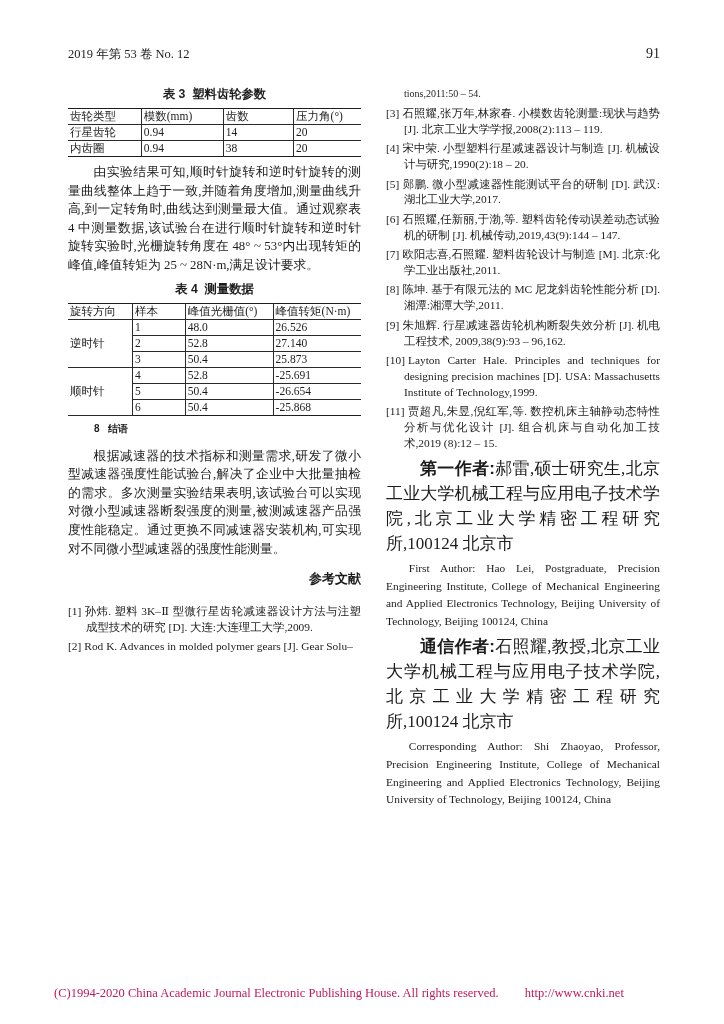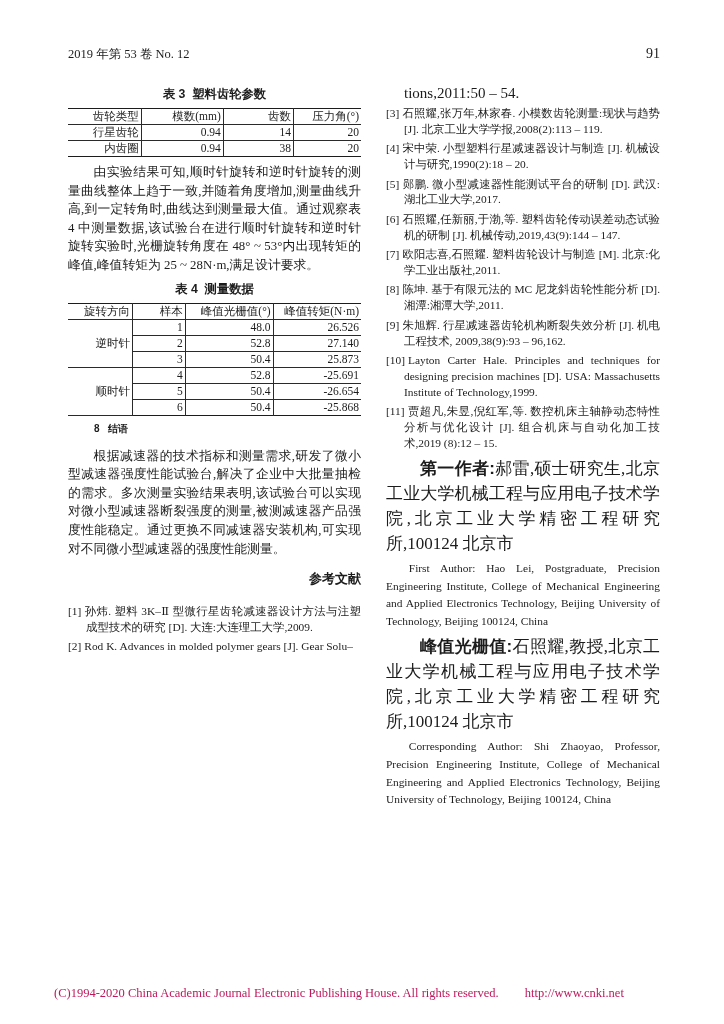--- a/index.html
+++ b/index.html
@@ -30,21 +30,21 @@
   }
   table.datatable {
     width:100%; border-collapse:collapse;
     font-size:11.5px;
     border-top:1.6px solid #1c1c1c;
     border-bottom:1.6px solid #1c1c1c;
     margin-bottom:6px;
   }
   table.datatable th, table.datatable td {
     border:0.8px solid #2a2a2a;
-    font-weight:normal; text-align:right;
+    font-weight:normal; text-align:left;
     padding:1px 2px; height:15px;
     line-height:13px;
   }
   table.datatable tr > *:first-child { border-left:none; }
   table.datatable tr > *:last-child  { border-right:none; }
   table.datatable thead th { border-top:none; }
   table.datatable tbody tr:last-child td { border-bottom:none; }
 
   p.body-para {
     font-size:12.8px; line-height:18.6px;
@@ -63,21 +63,21 @@
     margin-top:12px; margin-bottom:16px;
   }
   .ref {
     font-size:11.4px; line-height:15.9px;
     text-align:justify;
     padding-left:18px; text-indent:-18px;
     margin-bottom:3.5px;
   }
   .ref .ref-label { margin-right:3px; }
   .ref-continuation {
-    font-size:15px; line-height:15.9px;
+    font-size:10px; line-height:15.9px;
     padding-left:18px; margin-bottom:4px;
   }
   .author-zh {
     font-size:17px; line-height:25px;
     text-align:justify; text-indent:2em;
     margin-top:4px;
   }
   .author-zh .author-label { font-weight:bold; font-family:"Liberation Sans","DejaVu Sans",sans-serif; }
   .author-en {
     font-size:11.4px; line-height:17.6px; 
@@ -224,21 +224,21 @@
   <div class="ref">
     <span class="ref-label">[11]</span><span>贾超凡,朱昱,倪红军,等. 数控机床主轴静动态特性分析与优化设计 [J]. 组合机床与自动化加工技术,2019 (8):12 – 15.</span>
   </div>
 
   <p class="author-zh">
     <span class="author-label">第一作者:</span><span>郝雷,硕士研究生,北京工业大学机械工程与应用电子技术学院,北京工业大学精密工程研究所,100124 北京市</span>
   </p>
   <p class="author-en">First Author: Hao Lei, Postgraduate, Precision Engineering Institute, College of Mechanical Engineering and Applied Electronics Technology, Beijing University of Technology, Beijing 100124, China</p>
 
   <p class="author-zh">
-    <span class="author-label">峰值光栅值:</span><span>石照耀,教授,北京工业大学机械工程与应用电子技术学院,北京工业大学精密工程研究所,100124 北京市</span>
+    <span class="author-label">通信作者:</span><span>石照耀,教授,北京工业大学机械工程与应用电子技术学院,北京工业大学精密工程研究所,100124 北京市</span>
   </p>
   <p class="author-en">Corresponding Author: Shi Zhaoyao, Professor, Precision Engineering Institute, College of Mechanical Engineering and Applied Electronics Technology, Beijing University of Technology, Beijing 100124, China</p>
 
 </div>
 
 <div class="page-footer">
   <span>(C)1994-2020 China Academic Journal Electronic Publishing House. All rights reserved.</span><span class="footer-url">http://www.cnki.net</span>
 </div>
 
 </body></html>

